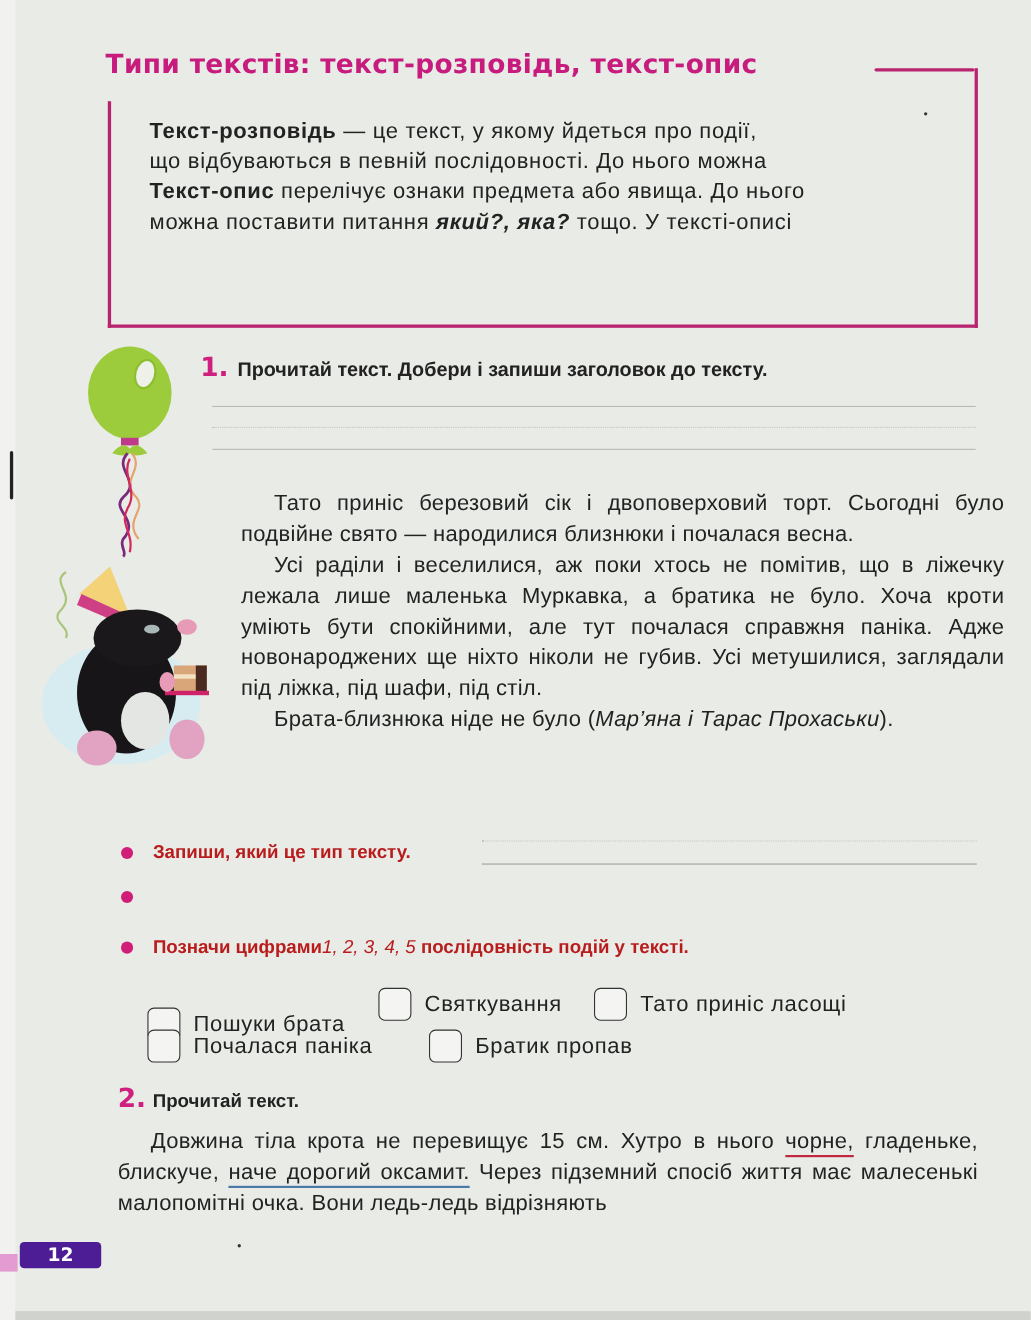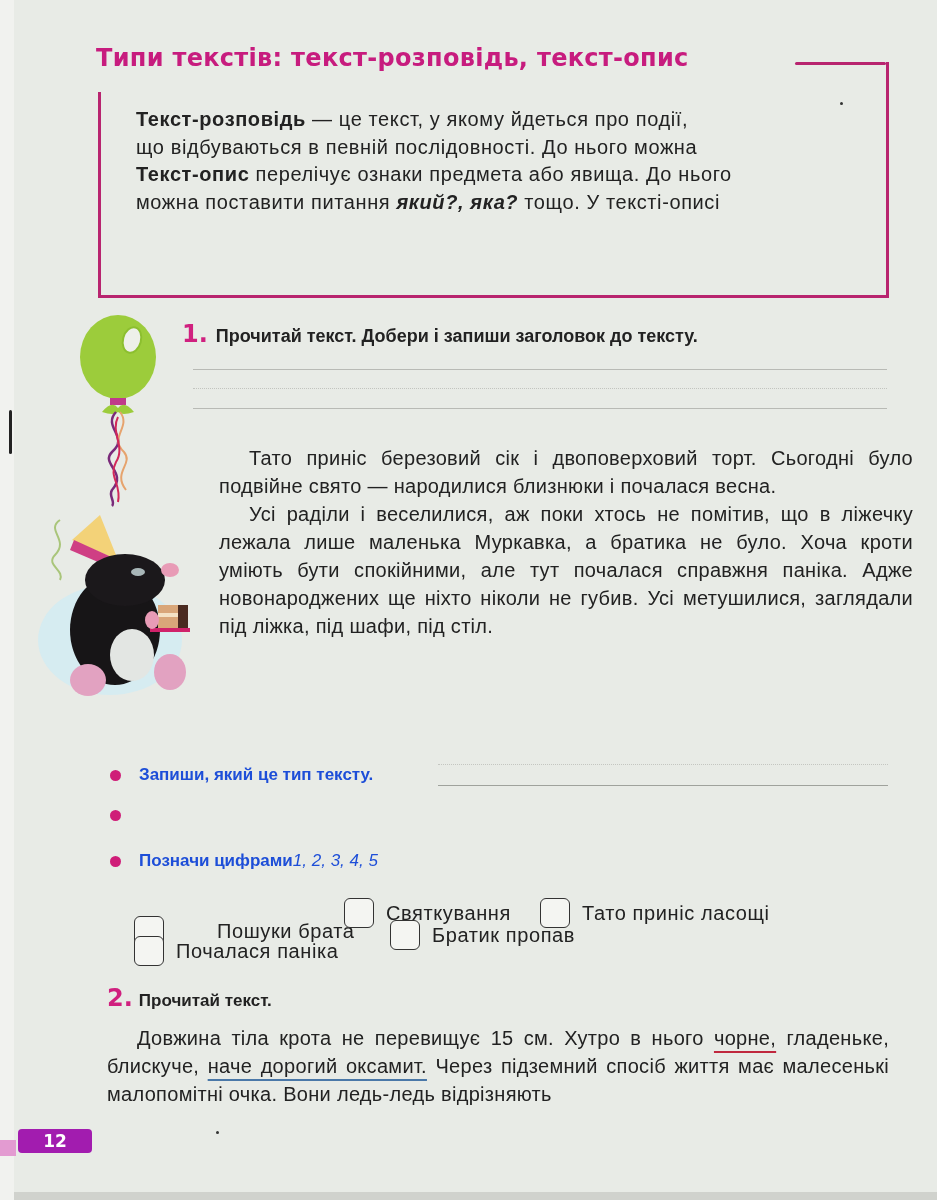--- a/index.html
+++ b/index.html
@@ -41,21 +41,21 @@
   .write-line.dotted { border-top:1px dotted #c2c4bf; }
 
   .story {
     position:absolute; left:193px; top:444px; width:694px;
     font-size:20px; line-height:28px; color:#222; text-align:justify; letter-spacing:0.3px;margin-left:26px;
   }
   .story p { margin:0; text-indent:30px; }
   .story i { font-style:italic; }
 
   .bullets { position:absolute; left:110px; top:760px; width:780px; }
-  .bullet-row { position:absolute; left:0; height:26px; display:flex; align-items:center; font-size:17px; font-weight:bold; color:#1d4ed8; }
+  .bullet-row { position:absolute; left:0; height:26px; display:flex; align-items:center; font-size:17px; font-weight:bold; color:#b91c1c; }
   .bullet-dot { width:11px; height:11px; border-radius:50%; background:#cf1d78; margin-right:18px; flex:none; }
   .bullet-row i { font-weight:normal; font-style:italic; }
   .answer-line { position:absolute; left:438px; top:785px; width:450px; border-top:1px solid #9fa29c; }
   .answer-line2 { position:absolute; left:438px; top:764px; width:450px; border-top:1px dotted #c4c6c1; }
 
   .options { position:absolute; left:134px; top:896px; width:760px; font-size:20px; color:#222; letter-spacing:0.6px; }
   .opt { position:absolute; display:flex; align-items:center; height:34px; }
   .checkbox { width:30px; height:30px; border:1.8px solid #333; border-radius:6px; background:#f4f5f2; margin-right:12px; box-sizing:border-box; }
 
   .task2 { position:absolute; left:107px; top:984px; font-size:17px; font-weight:bold; color:#222; }
@@ -64,21 +64,21 @@
   .story2 {
     position:absolute; left:107px; top:1024px; width:782px;
     font-size:20px; line-height:28px; color:#222; text-align:justify; letter-spacing:0.3px;
   }
   .story2 p { margin:0; text-indent:30px; }
   .u-red { text-decoration:underline; text-decoration-color:#c0283e; text-underline-offset:6px; }
   .u-blue { text-decoration:underline; text-decoration-color:#4a78a8; text-underline-offset:6px; }
 
   .page-num {
     position:absolute; left:18px; top:1129px; width:74px; height:24px;
-    background:#a21caf; border-radius:4px; color:#fff; font-weight:bold;
+    background:#4c1d95; border-radius:4px; color:#fff; font-weight:bold;
     font-family:"DejaVu Sans", sans-serif; font-size:17px;
     display:flex; align-items:center; justify-content:center;
   }
 
   .balloon { position:absolute; left:72px; top:312px; width:100px; height:200px; }
   .mole { position:absolute; left:30px; top:510px; width:160px; height:190px; }
   .dot { position:absolute; width:3px; height:3px; border-radius:50%; background:#333; }
 </style>
 </head>
 <body>
@@ -135,56 +135,57 @@
   <rect x="128" y="95" width="30" height="24" fill="#d9a679"></rect>
   <rect x="128" y="103" width="30" height="4" fill="#f4e2c5"></rect>
   <rect x="148" y="95" width="10" height="24" fill="#4a2a20"></rect>
   <rect x="120" y="118" width="42" height="4" fill="#d0226a"></rect>
   <ellipse cx="122" cy="110" rx="7" ry="9" fill="#e89bb6"></ellipse>
 </svg>
 
 <div class="story">
   <p>Тато приніс березовий сік і двоповерховий торт. Сьогодні було подвійне свято — народилися близнюки і почалася весна.</p>
   <p>Усі раділи і веселилися, аж поки хтось не помітив, що в ліжечку лежала лише маленька Муркавка, а братика не було. Хоча кроти уміють бути спокійними, але тут почалася справжня паніка. Адже новонароджених ще ніхто ніколи не губив. Усі метушилися, заглядали під ліжка, під шафи, під стіл.</p>
+  <p><span>Брата-близнюка ніде не було (</span><i>Мар’яна і Тарас Прохаськи</i><span>).</span></p>
 </div>
 
 <div class="bullets">
   <div class="bullet-row" style="top:2px;">
     <span class="bullet-dot"></span>
     <span>Запиши, який це тип тексту.</span>
   </div>
   <div class="bullet-row" style="top:42px;">
     <span class="bullet-dot"></span>
   </div>
   <div class="bullet-row" style="top:88px;">
     <span class="bullet-dot"></span>
-    <span>Позначи цифрами </span><i>1, 2, 3, 4, 5</i>&nbsp;
+    <span>Позначи цифрами </span><i>1, 2, 3, 4, 5</i>&nbsp;<span> послідовність подій у тексті.</span>
   </div>
 </div>
 <div class="answer-line2"></div>
 <div class="answer-line"></div>
 
 <div class="options">
-  <div class="opt" style="left:0; top:18px;gap:41px;">
+  <div class="opt" style="left:0; top:18px;">
     <span class="checkbox"></span>
       <span>Пошуки брата</span>
   </div>
   <div class="opt" style="left:210px; top:0;">
     <span class="checkbox"></span>
       <span>Святкування</span>
   </div>
   <div class="opt" style="left:406px; top:0;text-align:center;">
     <span class="checkbox"></span>
       <span>Тато приніс ласощі</span>
   </div>
   <div class="opt" style="left:0; top:38px;">
     <span class="checkbox"></span>
       <span>Почалася паніка</span>
   </div>
-  <div class="opt" style="left:240px; top:22px;padding-left:16px;">
+  <div class="opt" style="left:240px; top:38px;padding-left:16px;">
     <span class="checkbox"></span>
       <span>Братик пропав</span>
   </div>
 </div>
 
 <div class="task2">
   <span class="task-num">2.</span><span>Прочитай текст.</span>
 </div>
 
 <div class="story2">

